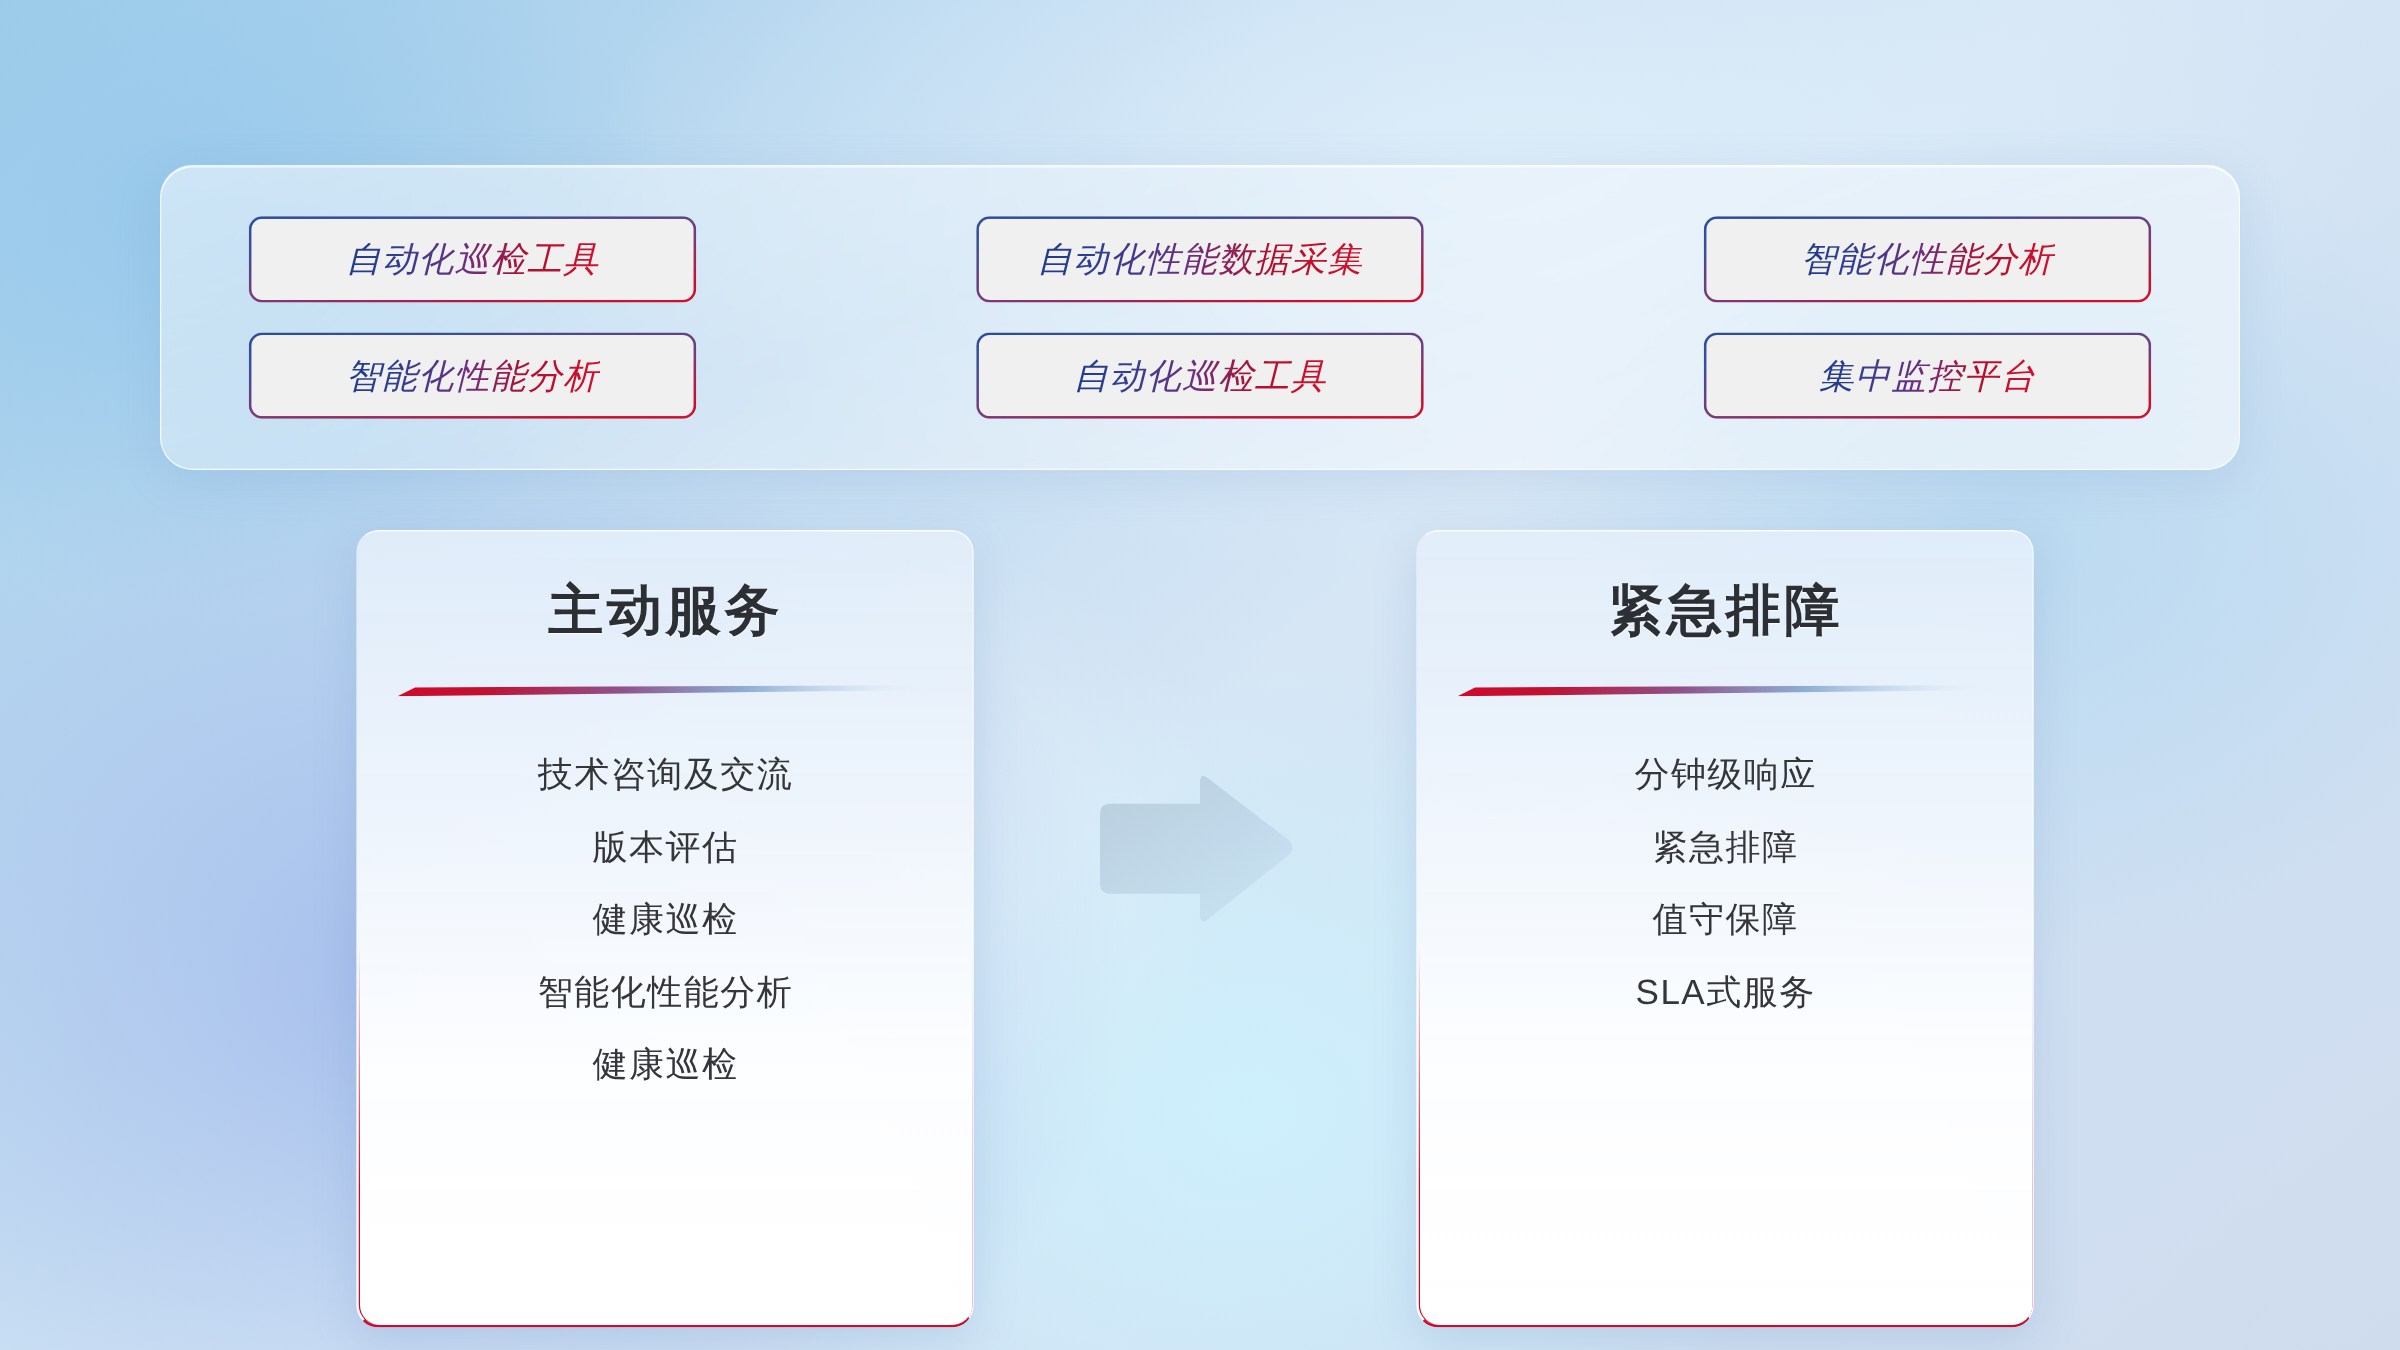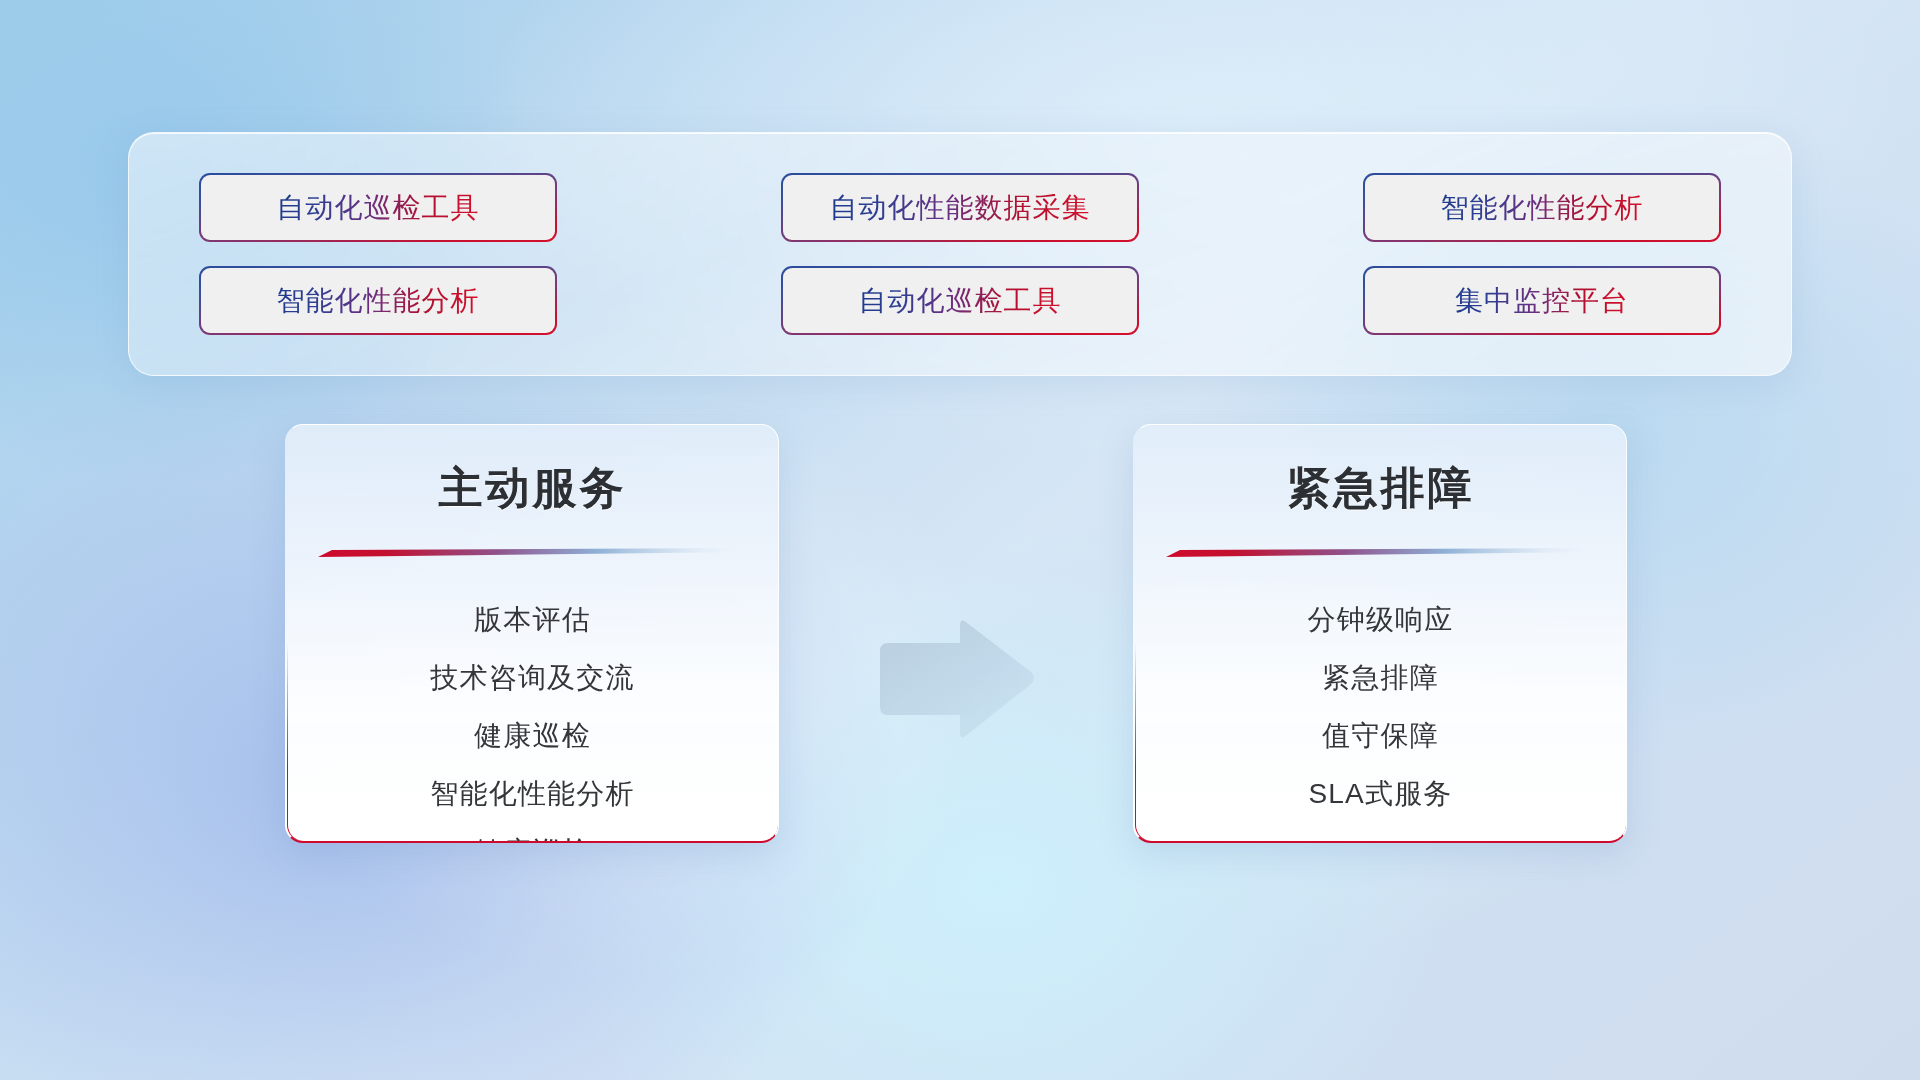--- a/index.html
+++ b/index.html
@@ -56,20 +56,21 @@
     box-sizing: border-box;
     display: flex;
     flex-direction: column;
     justify-content: center;
     padding: 0 70px;
   }
   .tag-row {
     display: flex;
     justify-content: space-between;
     align-items: flex-start;
+    font-style: italic;
   }
   .tag-row + .tag-row { margin-top: 24px; }
 
   .tag {
     position: relative;
     width: 358px;
     height: 69px;
     border-radius: 11px;
     box-sizing: border-box;
     display: flex;
@@ -92,21 +93,21 @@
     color: transparent;
     -webkit-text-fill-color: transparent;
     white-space: nowrap;
   }
 
   
   .card {
     position: absolute;
     top: 424px;
     width: 494px;
-    height: 419px;
+    height: 638px;
     border-radius: 18px;
     box-sizing: border-box;
     background: linear-gradient(180deg, rgba(225,237,249,0.94) 0%, rgba(239,245,252,0.96) 34%, rgba(252,253,255,0.99) 66%, #ffffff 100%);
     border: 1.5px solid rgba(255,255,255,0.9);
     border-bottom: 2px solid #cf0a2c;
     border-left: 2px solid rgba(207,10,44,0.0);
     box-shadow: 0 10px 34px rgba(105,140,190,0.22);
     overflow: hidden;
   }
   .card::after {
@@ -220,22 +221,22 @@
             <stop offset="65%" stop-color="#7ea3cf" stop-opacity="0.85"></stop>
             <stop offset="88%" stop-color="#cfe0f0" stop-opacity="0.45"></stop>
             <stop offset="100%" stop-color="#eef4fa" stop-opacity="0"></stop>
           </linearGradient>
         </defs>
         <path d="M0,9 L14,2 L430,0 L430,4 Z" fill="url(#divGradA)"></path>
       </svg>
     </div>
 
     <ul class="card-list">
+      <li>技术咨询及交流</li>
       <li>版本评估</li>
-      <li>技术咨询及交流</li>
       <li>健康巡检</li>
       <li>智能化性能分析</li>
       <li>健康巡检</li>
     </ul>
   </div>
 
   <div id="flow-arrow">
     <svg viewBox="0 0 166 122" aria-hidden="true">
       <defs>
         <linearGradient id="arrowGrad" x1="0" y1="0" x2="1" y2="1">

